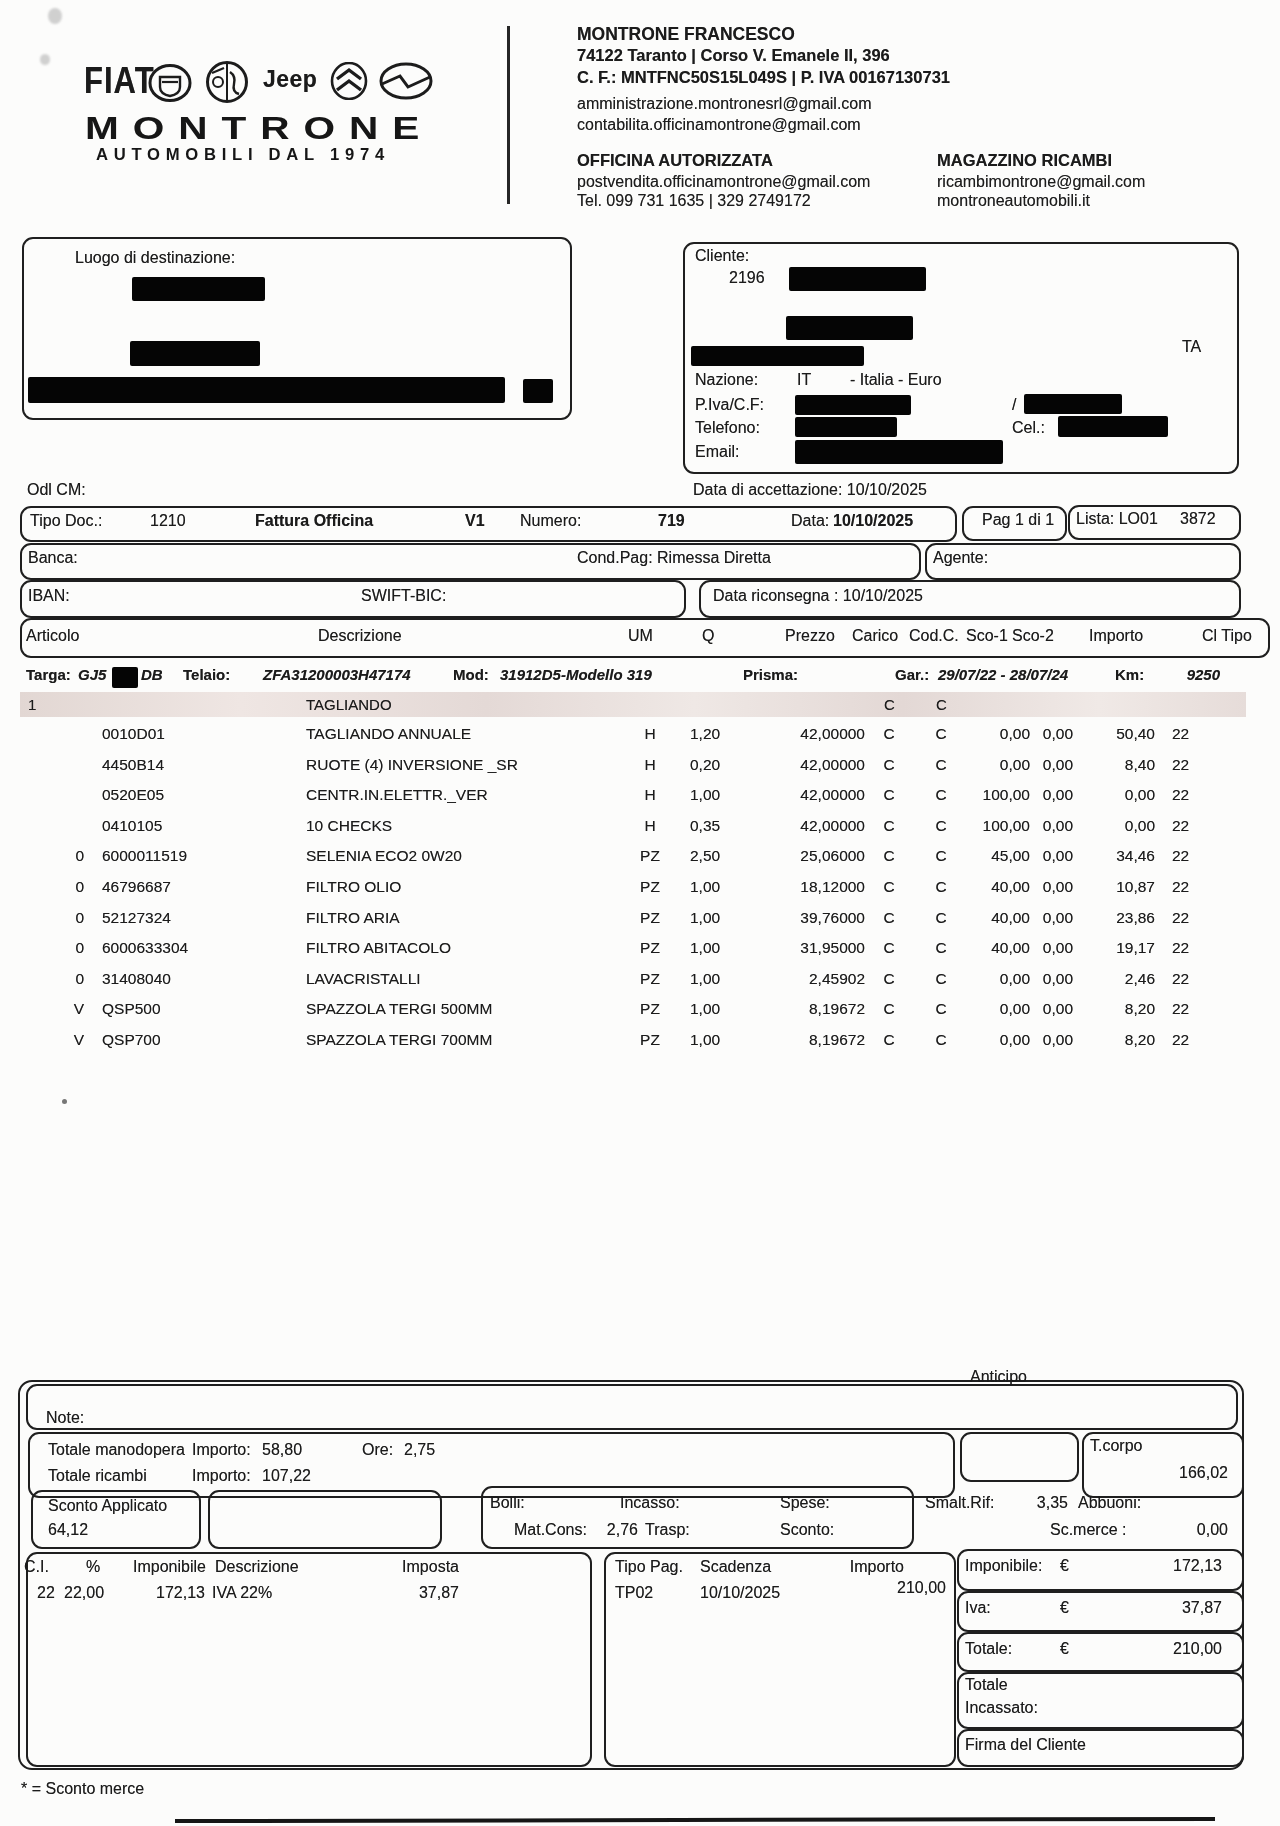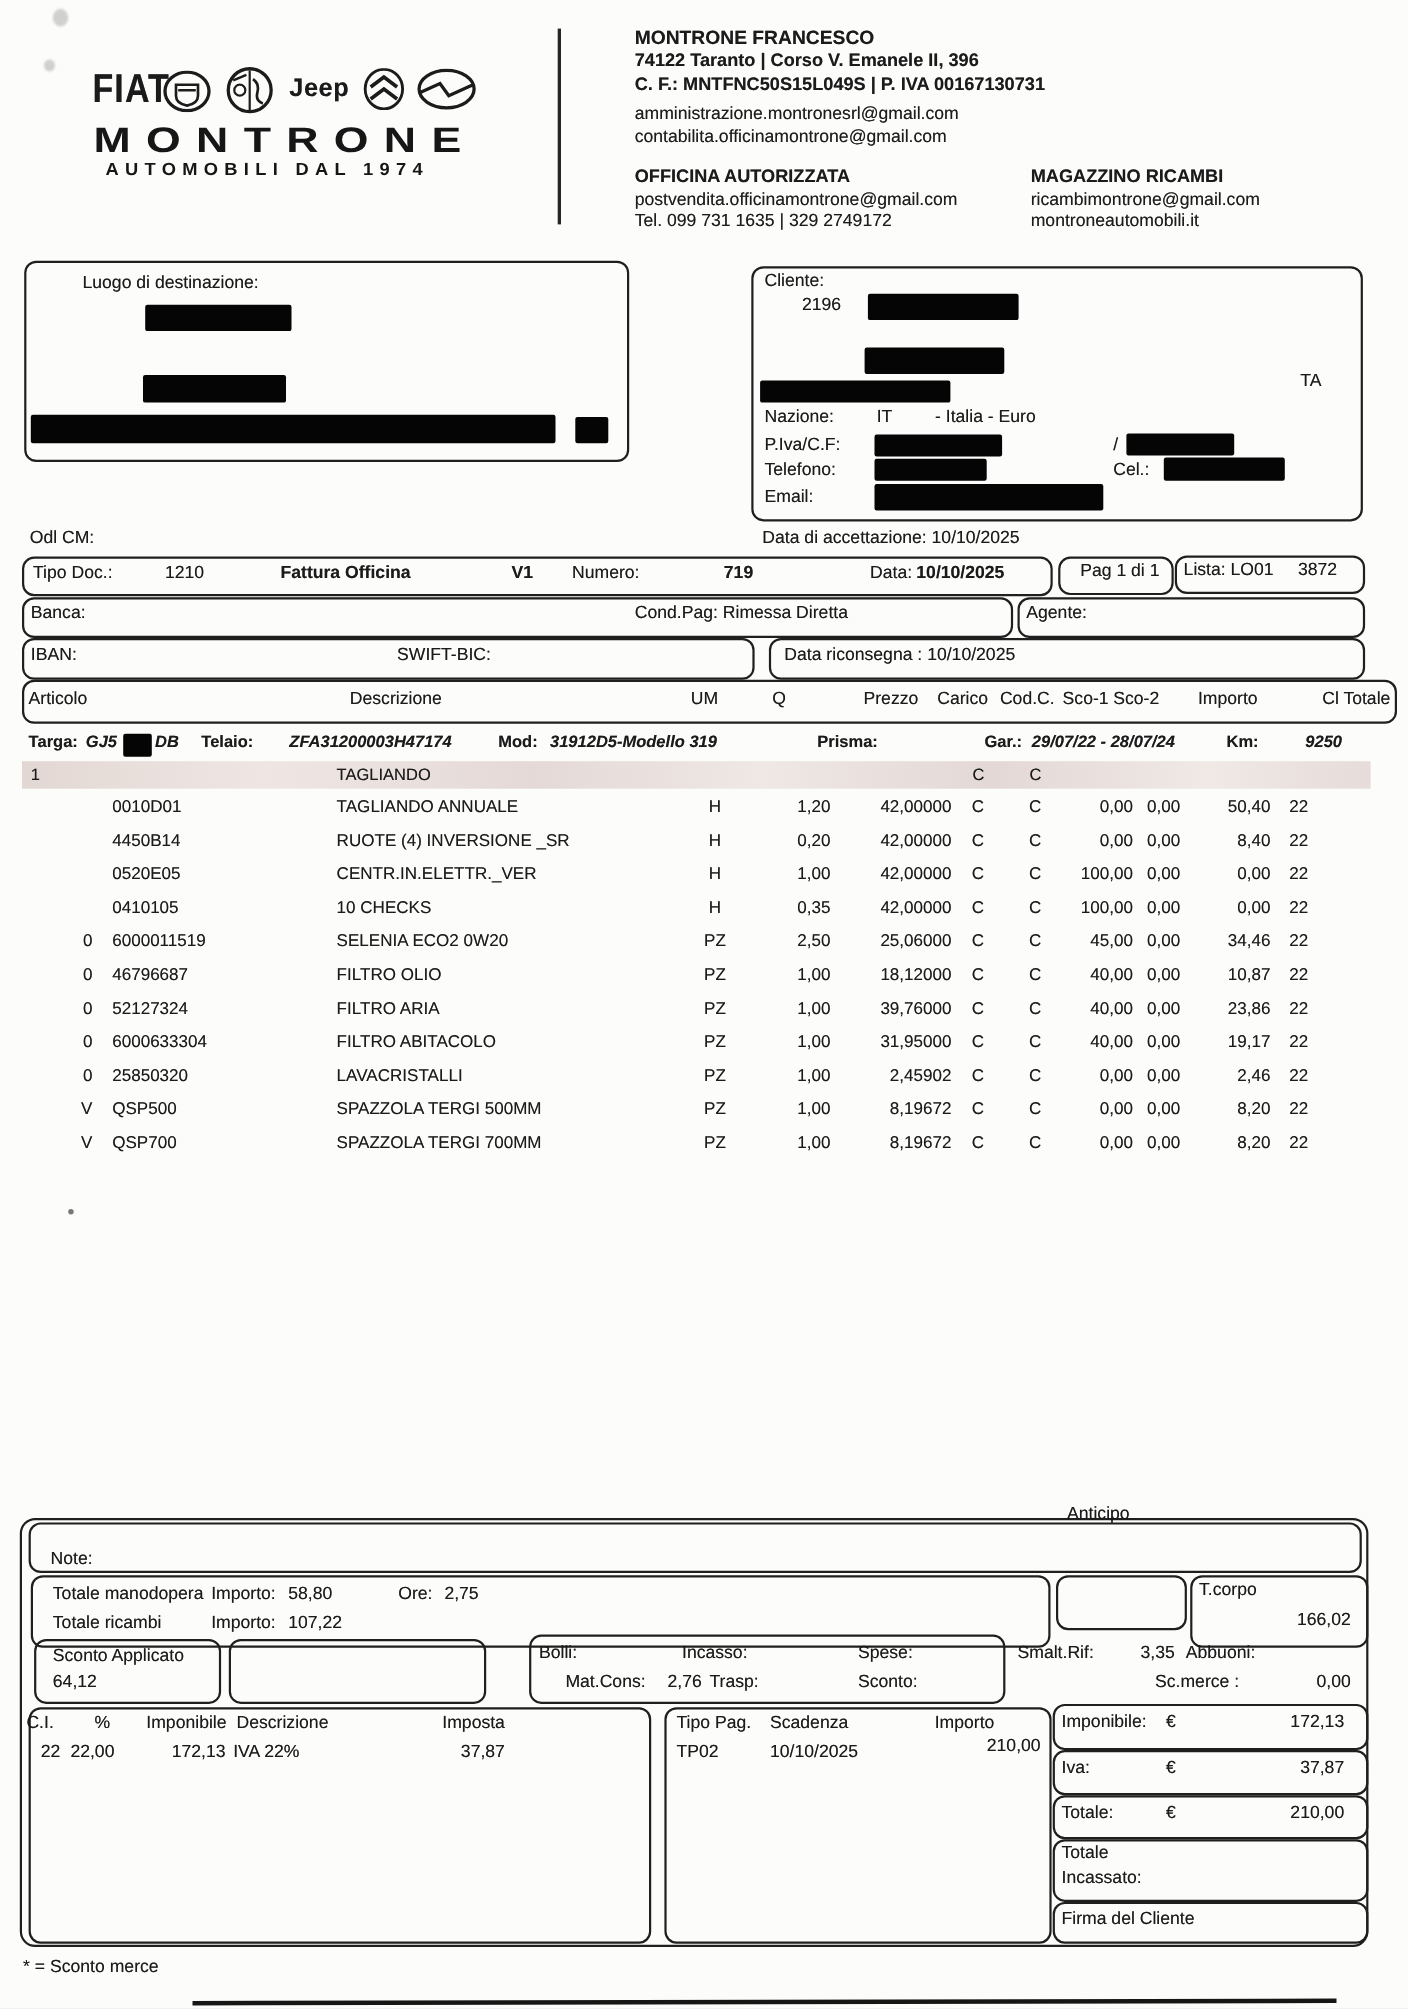--- a/index.html
+++ b/index.html
@@ -16,21 +16,21 @@
   .hdr-mail{font-size:16px;color:#1d1d1d;}
   .vline{position:absolute;width:2.5px;background:#262626;}
   .band{position:absolute;background:linear-gradient(90deg,#e2d7d3 0%,#efe6e3 18%,#e4d9d6 38%,#efe8e5 55%,#e3d8d5 72%,#f0e9e6 88%,#e6dcd9 100%);}
   .item-row{position:relative;height:30.6px;}
   .item-row span{position:absolute;top:7px;font-size:15.5px;white-space:nowrap;
                  text-shadow:0 0 .4px rgba(20,20,20,.5);}
   .c-flag{left:40px;width:44px;text-align:right;}
   .c-code{left:102px;}
   .c-desc{left:306px;}
   .c-um{left:628px;width:44px;text-align:center;}
-  .c-q{left:690px;width:65px;text-align:right;}
+  .c-q{left:690px;width:65px;}
   .c-prezzo{left:765px;width:100px;text-align:right;}
   .c-car{left:876px;width:26px;text-align:center;}
   .c-codc{left:928px;width:26px;text-align:center;}
   .c-sco1{left:950px;width:80px;text-align:right;}
   .c-sco2{left:1035px;width:38px;text-align:right;}
   .c-imp{left:1085px;width:70px;text-align:right;}
   .c-cl{left:1172px;}
   .logo-word{position:absolute;font-weight:800;transform-origin:left center;}
   .scuff{position:absolute;background:#9b9b9b;opacity:.45;border-radius:50%;filter:blur(1px);}
   svg{display:block;}
@@ -160,21 +160,21 @@
   <span class="t" style="left:26px;top:627px;">Articolo</span>
   <span class="t" style="left:318px;top:627px;">Descrizione</span>
   <span class="t" style="left:628px;top:627px;">UM</span>
   <span class="t" style="left:702px;top:627px;">Q</span>
   <span class="t" style="left:785px;top:627px;">Prezzo</span>
   <span class="t" style="left:852px;top:627px;">Carico</span>
   <span class="t" style="left:909px;top:627px;">Cod.C.</span>
   <span class="t" style="left:966px;top:627px;">Sco-1</span>
   <span class="t" style="left:1012px;top:627px;">Sco-2</span>
   <span class="t" style="left:1089px;top:627px;">Importo</span>
-  <span class="t" style="left:1202px;top:627px;">Cl Totale</span>
+  <span class="t" style="left:1202px;top:627px;">Cl Tipo</span>
 
   <span class="t b sm" style="left:26px;top:666px;">Targa:</span>
   <span class="t bi sm" style="left:78px;top:666px;">GJ5</span>
   <div class="redact" style="left:112px;top:667px;width:26px;height:21px;"></div>
   <span class="t bi sm" style="left:141px;top:666px;">DB</span>
   <span class="t b sm" style="left:183px;top:666px;">Telaio:</span>
   <span class="t bi sm" style="left:263px;top:666px;">ZFA31200003H47174</span>
   <span class="t b sm" style="left:453px;top:666px;">Mod:</span>
   <span class="t bi sm" style="left:500px;top:666px;">31912D5-Modello 319</span>
   <span class="t b sm" style="left:743px;top:666px;">Prisma:</span>
@@ -306,21 +306,21 @@
         <span class="c-car">C</span>
         <span class="c-codc">C</span>
         <span class="c-sco1">40,00</span>
         <span class="c-sco2">0,00</span>
         <span class="c-imp">19,17</span>
         <span class="c-cl">22</span>
       </div>
 
       <div class="item-row">
         <span class="c-flag">0</span>
-        <span class="c-code">25850320</span>
+        <span class="c-code">31408040</span>
         <span class="c-desc">LAVACRISTALLI</span>
         <span class="c-um">PZ</span>
         <span class="c-q">1,00</span>
         <span class="c-prezzo">2,45902</span>
         <span class="c-car">C</span>
         <span class="c-codc">C</span>
         <span class="c-sco1">0,00</span>
         <span class="c-sco2">0,00</span>
         <span class="c-imp">2,46</span>
         <span class="c-cl">22</span>

